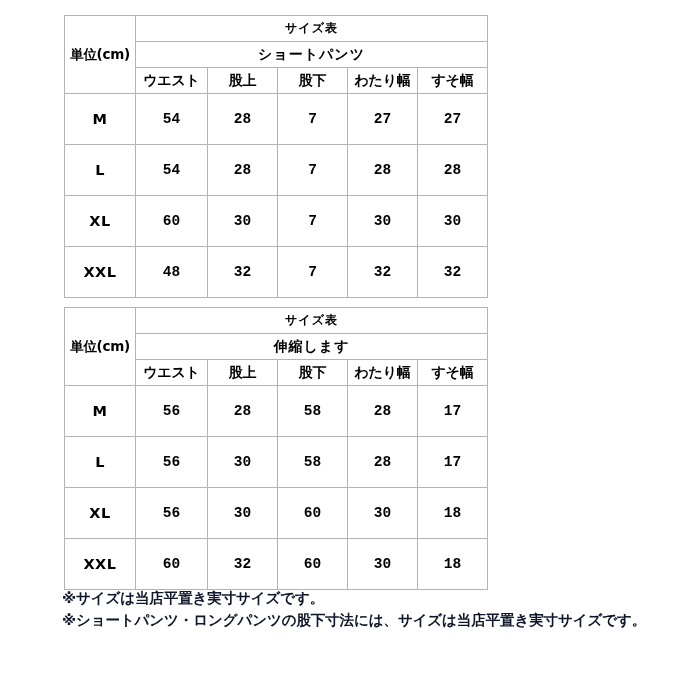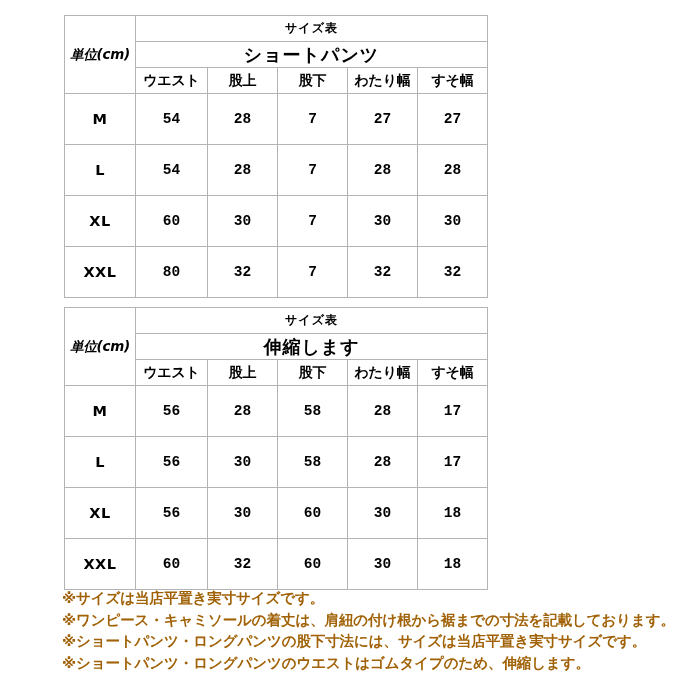--- a/index.html
+++ b/index.html
@@ -52,28 +52,27 @@
   .col-inseam{ width: 70px; }
   .col-thigh { width: 70px; }
   .col-hem   { width: 70px; }
 
   .hdr-row   { height: 26px; }
   .data-row  { height: 51px; }
 
   .cell-unit {
     font-size: 13.5px;
     letter-spacing: -0.3px;
-    font-style: italic;
   }
   .cell-title {
     font-size: 12px;
     letter-spacing: 1px;
   }
   .cell-product {
-    font-size: 18px;
+    font-size: 14px;
     letter-spacing: 1px;
   }
   .cell-measure {
     font-size: 14px;
     letter-spacing: -0.2px;
   }
   .cell-size {
     font-size: 14.5px;
     letter-spacing: 0.5px;
   }
@@ -86,21 +85,21 @@
   .notes {
     position: absolute;
     left: 62px;
     top: 588px;
     width: 620px;
   }
   .note-line {
     font-size: 14.5px;
     font-weight: bold;
     line-height: 21.5px;
-    color: #a16207;
+    color: #0f172a;
     white-space: nowrap;
     letter-spacing: -0.1px;
   }
 </style>
 </head>
 <body>
 
 <div class="sheet">
 
   <table class="size-table t1">
@@ -147,21 +146,21 @@
       <tr class="data-row">
         <td class="cell-size">XL</td>
         <td class="cell-value">60</td>
         <td class="cell-value">30</td>
         <td class="cell-value">7</td>
         <td class="cell-value">30</td>
         <td class="cell-value">30</td>
       </tr>
       <tr class="data-row">
         <td class="cell-size">XXL</td>
-        <td class="cell-value">80</td>
+        <td class="cell-value">48</td>
         <td class="cell-value">32</td>
         <td class="cell-value">7</td>
         <td class="cell-value">32</td>
         <td class="cell-value">32</td>
       </tr>
     </tbody>
   </table>
 
   <table class="size-table t2">
     <colgroup>
@@ -218,18 +217,16 @@
         <td class="cell-value">32</td>
         <td class="cell-value">60</td>
         <td class="cell-value">30</td>
         <td class="cell-value">18</td>
       </tr>
     </tbody>
   </table>
 
   <div class="notes">
     <div class="note-line">※サイズは当店平置き実寸サイズです。</div>
-    <div class="note-line">※ワンピース・キャミソールの着丈は、肩紐の付け根から裾までの寸法を記載しております。</div>
     <div class="note-line">※ショートパンツ・ロングパンツの股下寸法には、サイズは当店平置き実寸サイズです。</div>
-    <div class="note-line">※ショートパンツ・ロングパンツのウエストはゴムタイプのため、伸縮します。</div>
   </div>
 
 </div>
 
 </body></html>

